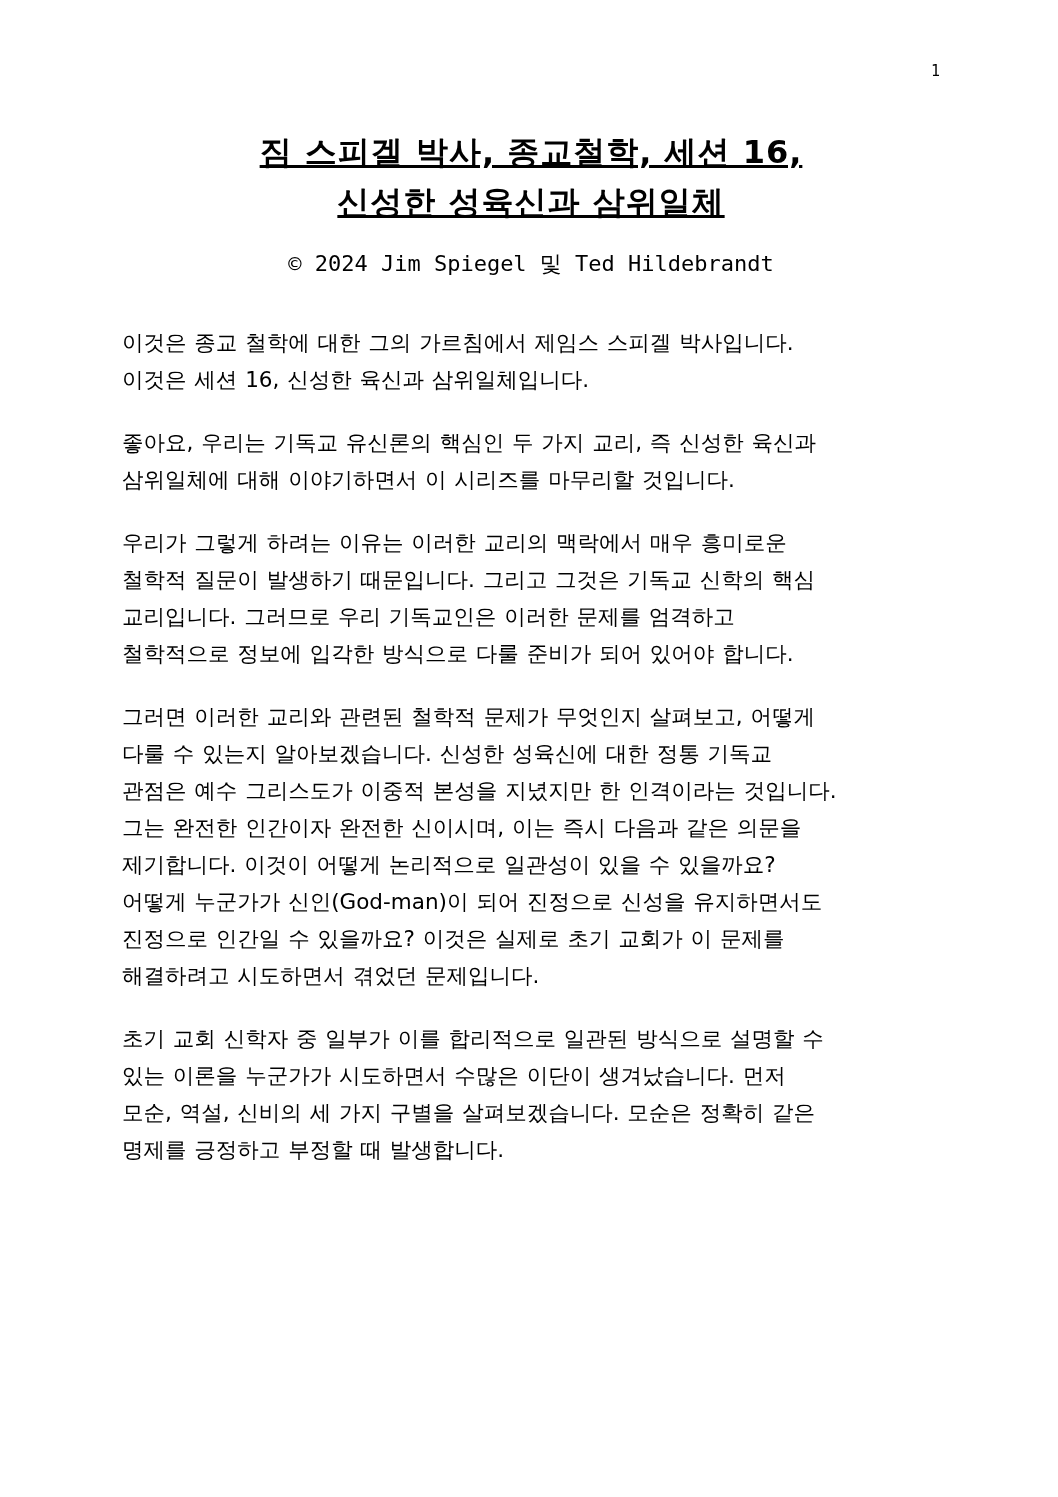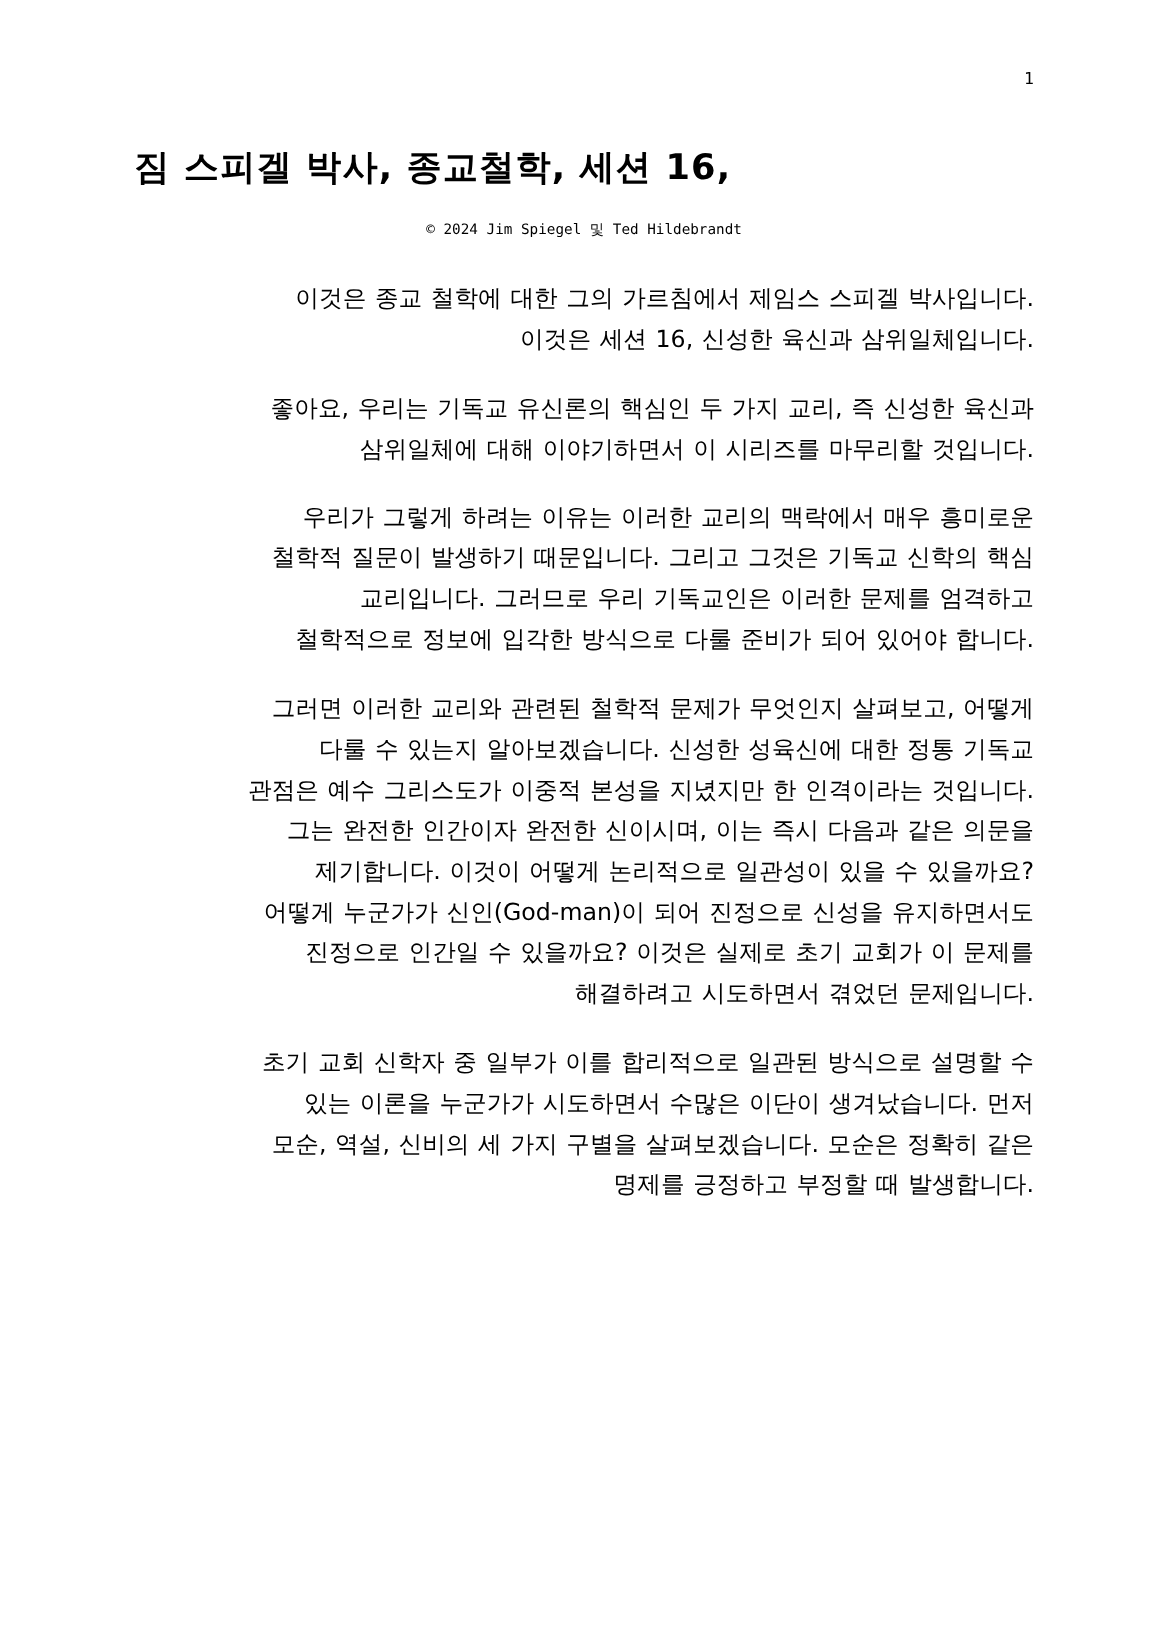--- a/index.html
+++ b/index.html
@@ -25,62 +25,64 @@
     font-size: 15px;
     color: #000;
   }
   .content {
     position: absolute;
     left: 122px;
     right: 118px;
     top: 128px;
   }
   .doc-title {
-    text-align: left;
+    text-align: center;
     font-size: 32px;
     font-weight: bold;
     letter-spacing: 1px;
     line-height: 1.55;
     margin: 0 0 12px 0;
+    text-decoration: underline;
   }
   .doc-title .line {
     display: block;
     white-space: pre;
   }
   .copyright {
     text-align: center;
     font-family: "DejaVu Sans Mono", monospace;
-    font-size: 13px;
+    font-size: 22px;
     margin-top: 22px;
-    margin-bottom: 36px;
+    margin-bottom: 46px;
     white-space: pre;
   }
   p.para {
     font-size: 21.5px;
     line-height: 1.72;
     margin: 0 0 26px 0;
-    text-align: right;
+    text-align: left;
     white-space: pre-line;
     word-spacing: 1px;
   }
   p.para:last-child {
     margin-bottom: 0;
   }
 </style>
 </head>
 <body>
 
 <div class="page">
 
   <div class="page-number">1</div>
 
   <div class="content">
 
     <h1 class="doc-title">
       <span class="line">짐 스피겔 박사, 종교철학, 세션 16,</span>
+      <span class="line">신성한 성육신과 삼위일체</span>
     </h1>
 
     <div class="copyright">© 2024 Jim Spiegel 및 Ted Hildebrandt</div>
 
     <p class="para">이것은 종교 철학에 대한 그의 가르침에서 제임스 스피겔 박사입니다.
 이것은 세션 16, 신성한 육신과 삼위일체입니다.</p>
     <p class="para">좋아요, 우리는 기독교 유신론의 핵심인 두 가지 교리, 즉 신성한 육신과
 삼위일체에 대해 이야기하면서 이 시리즈를 마무리할 것입니다.</p>
     <p class="para">우리가 그렇게 하려는 이유는 이러한 교리의 맥락에서 매우 흥미로운
 철학적 질문이 발생하기 때문입니다. 그리고 그것은 기독교 신학의 핵심

